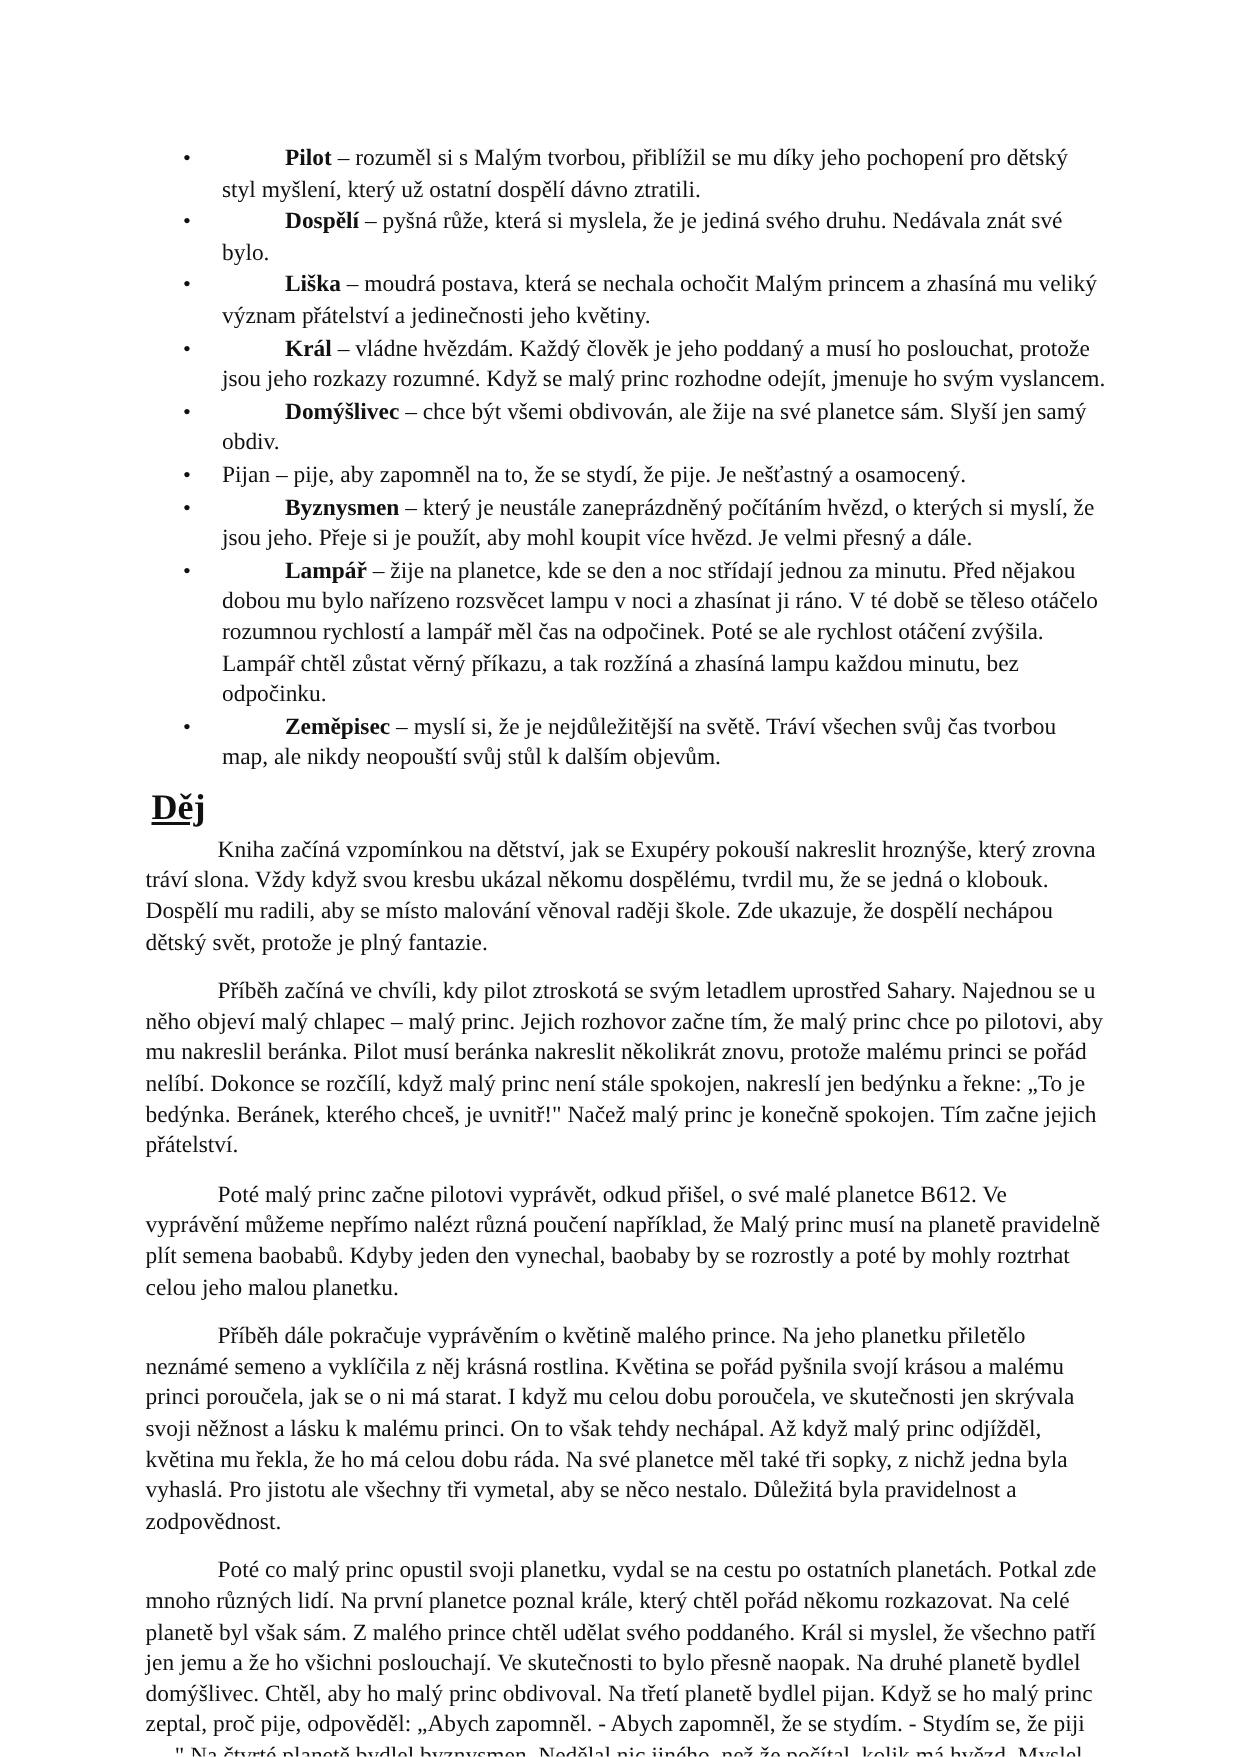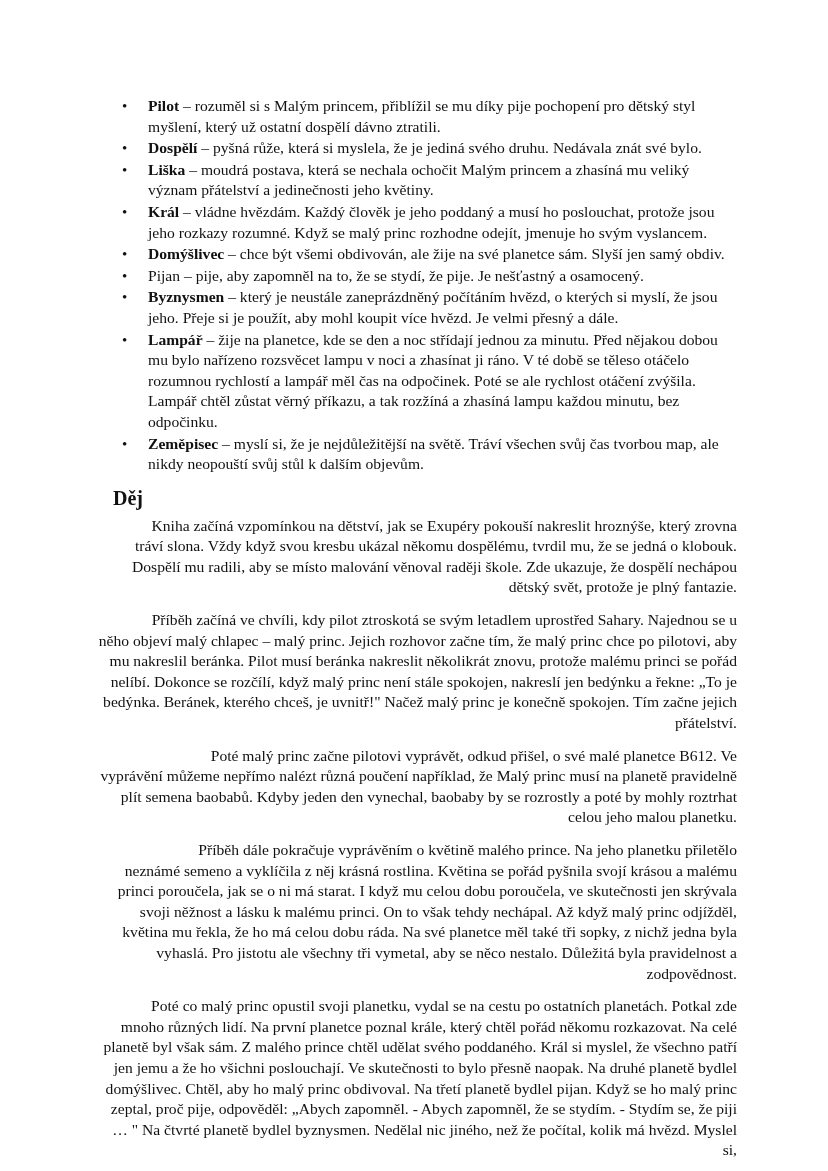--- a/index.html
+++ b/index.html
@@ -10,35 +10,35 @@
   }
   .page { position: absolute; left: 97px; top: 96px; width: 640px; }
   ul.chars { list-style: none; margin: 0; padding: 0; }
   ul.chars li {
     position: relative; padding-left: 51px;
     font-size: 15.6px; line-height: 20.6px; margin: 0 0 1px 0;
   }
   ul.chars li .bullet {
     position: absolute; left: 25px; top: 0; font-size: 15px;
   }
-  ul.chars li b { font-weight: bold; }
+  ul.chars li b { font-weight: bold; margin-left: 42px; }
   h2.section {
-    font-size: 20px; font-weight: bold; margin: 9px 0 4px 16px; line-height: 28px;
+    font-size: 24px; font-weight: bold; margin: 9px 0 4px 4px; line-height: 28px; text-decoration: underline;
   }
   p.para {
     font-size: 15.6px; line-height: 20.6px; margin: 0 0 12px 0;
-    text-indent: 48px; text-align: right;
+    text-indent: 48px; text-align: left;
   }
 </style>
 </head>
 <body>
 
 <div class="page">
   <ul class="chars">
-    <li><span class="bullet">•</span><b>Pilot</b><span> – rozuměl si s Malým princem, přiblížil se mu díky pije pochopení pro dětský styl myšlení, který už ostatní dospělí dávno ztratili.</span></li>
+    <li><span class="bullet">•</span><b>Pilot</b><span> – rozuměl si s Malým tvorbou, přiblížil se mu díky jeho pochopení pro dětský styl myšlení, který už ostatní dospělí dávno ztratili.</span></li>
     <li><span class="bullet">•</span><b>Dospělí</b><span> – pyšná růže, která si myslela, že je jediná svého druhu. Nedávala znát své bylo.</span></li>
     <li><span class="bullet">•</span><b>Liška</b><span> – moudrá postava, která se nechala ochočit Malým princem a zhasíná mu veliký význam přátelství a jedinečnosti jeho květiny.</span></li>
     <li><span class="bullet">•</span><b>Král</b><span> – vládne hvězdám. Každý člověk je jeho poddaný a musí ho poslouchat, protože jsou jeho rozkazy rozumné. Když se malý princ rozhodne odejít, jmenuje ho svým vyslancem.</span></li>
     <li><span class="bullet">•</span><b>Domýšlivec</b><span> – chce být všemi obdivován, ale žije na své planetce sám. Slyší jen samý obdiv.</span></li>
     <li><span class="bullet">•</span><span>Pijan</span><span> – pije, aby zapomněl na to, že se stydí, že pije. Je nešťastný a osamocený.</span></li>
     <li><span class="bullet">•</span><b>Byznysmen</b><span> – který je neustále zaneprázdněný počítáním hvězd, o kterých si myslí, že jsou jeho. Přeje si je použít, aby mohl koupit více hvězd. Je velmi přesný a dále.</span></li>
     <li><span class="bullet">•</span><b>Lampář</b><span> – žije na planetce, kde se den a noc střídají jednou za minutu. Před nějakou dobou mu bylo nařízeno rozsvěcet lampu v noci a zhasínat ji ráno. V té době se těleso otáčelo rozumnou rychlostí a lampář měl čas na odpočinek. Poté se ale rychlost otáčení zvýšila. Lampář chtěl zůstat věrný příkazu, a tak rozžíná a zhasíná lampu každou minutu, bez odpočinku.</span></li>
     <li><span class="bullet">•</span><b>Zeměpisec</b><span> – myslí si, že je nejdůležitější na světě. Tráví všechen svůj čas tvorbou map, ale nikdy neopouští svůj stůl k dalším objevům.</span></li>
   </ul>
 

